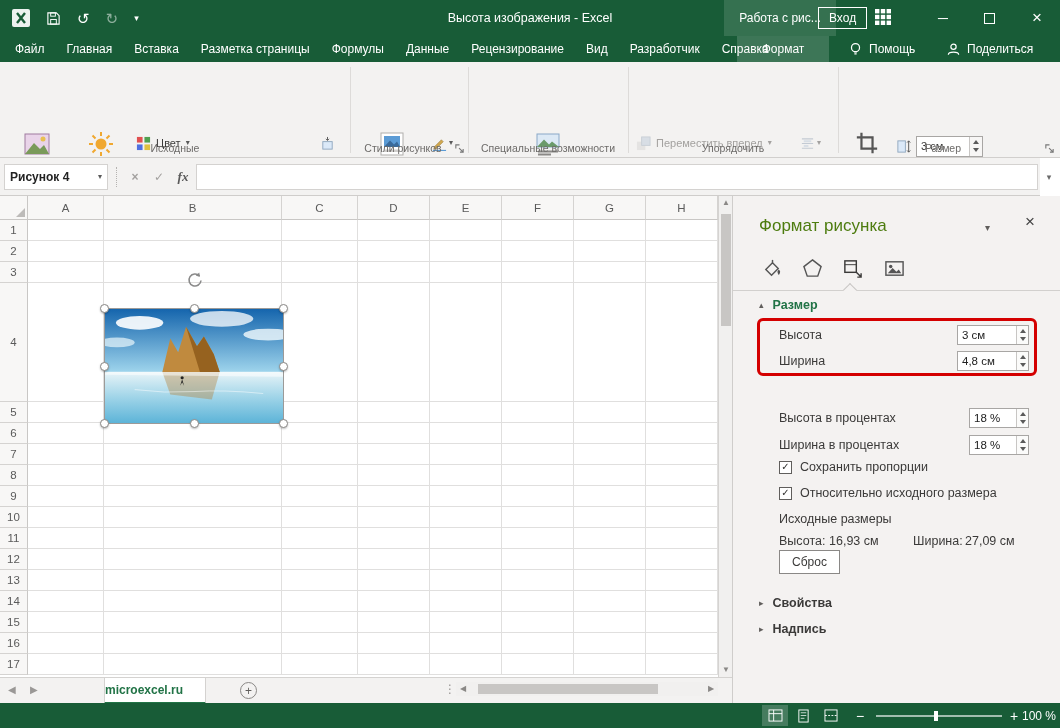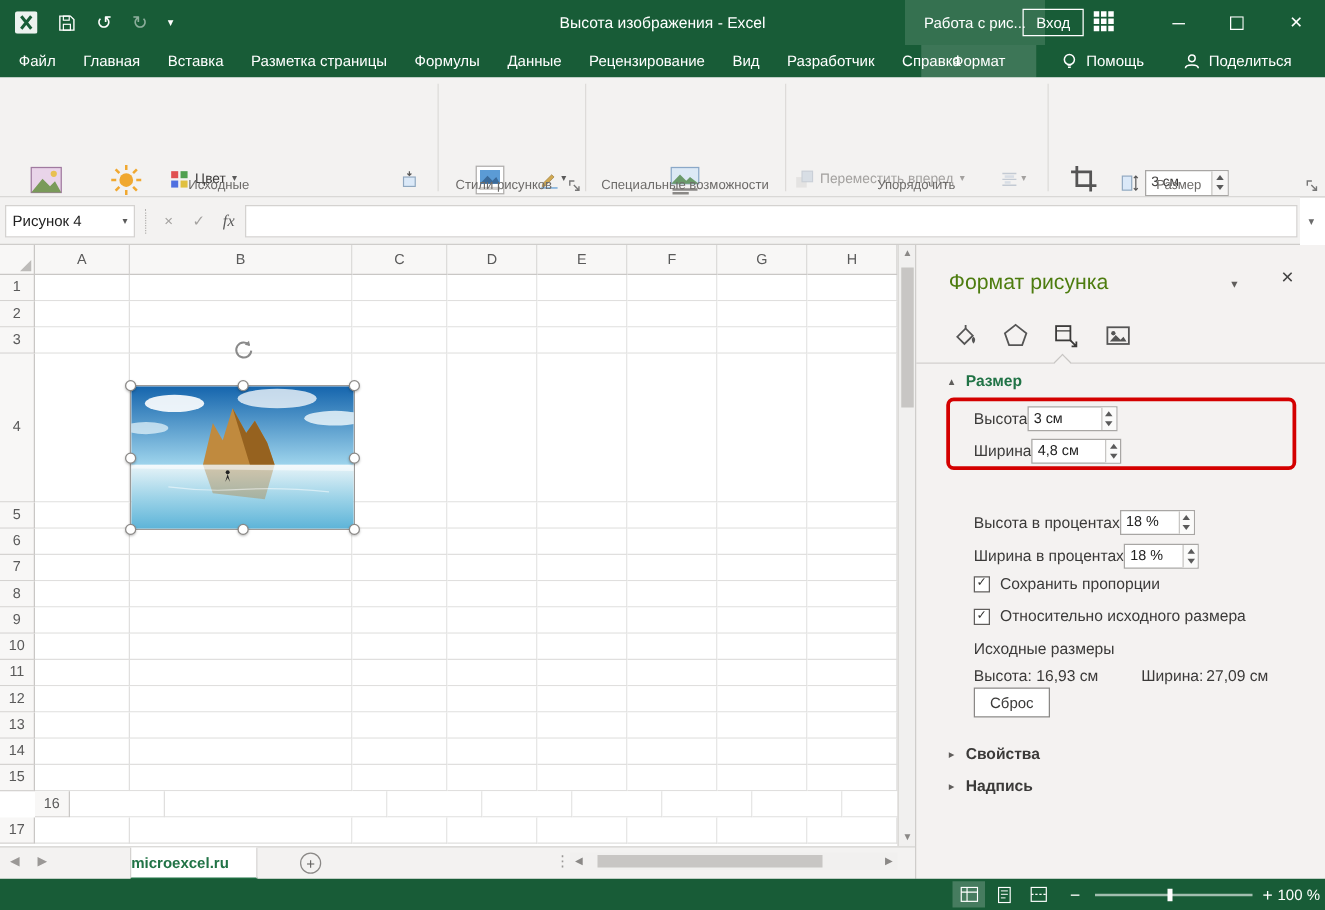--- a/index.html
+++ b/index.html
@@ -33,21 +33,21 @@
   .mini{position:absolute;height:20px;display:flex;align-items:center;gap:2px;}
   .dis{color:#a3a19f;}
   .dis svg{opacity:.45;}
   .spin{display:flex;height:21px;border:1px solid #a8a6a4;background:#fff;}
   .spin .val{width:52px;font-size:11px;padding:3px 4px;white-space:nowrap;}
   .sparr{width:13px;border-left:1px solid #c8c6c4;display:flex;flex-direction:column;align-items:center;justify-content:space-evenly;background:#f7f6f5;}
   .tu{width:0;height:0;border-left:3.5px solid transparent;border-right:3.5px solid transparent;border-bottom:4px solid #5a5a5a;}
   .td{width:0;height:0;border-left:3.5px solid transparent;border-right:3.5px solid transparent;border-top:4px solid #5a5a5a;}
   .dlaunch{position:absolute;width:14px;height:14px;display:flex;align-items:center;justify-content:center;}
   
-  .formulabar{position:absolute;left:0;top:158px;width:1040px;height:38px;background:#f3f2f1;border-bottom:1px solid #cfcdcb;}
+  .formulabar{position:absolute;left:0;top:158px;width:1040px;height:38px;background:#f3f2f1;border-bottom:1px solid #cfcdcb;font-weight:bold;}
   .namebox{position:absolute;left:4px;top:6px;width:104px;height:26px;background:#fff;border:1px solid #d4d2d0;display:flex;align-items:center;justify-content:space-between;padding:0 5px;font-size:12px;color:#222;}
   .fsep{position:absolute;left:116px;top:9px;height:20px;border-left:1px dotted #b5b3b1;}
   .fbtn{position:absolute;top:6px;width:22px;height:26px;display:flex;align-items:center;justify-content:center;color:#a3a19f;font-size:12px;}
   .fx{font-family:"Liberation Serif",serif;font-style:italic;color:#5a5a5a;font-size:13px;}
   .finput{position:absolute;left:196px;top:6px;width:842px;height:26px;background:#fff;border:1px solid #d4d2d0;}
   .fexpand{position:absolute;left:1040px;top:6px;width:18px;height:26px;display:flex;align-items:center;justify-content:center;color:#6a6a6a;font-size:9px;}
   
   .grid-wrap{position:absolute;left:0;top:196px;width:732px;height:481px;background:#fff;overflow:hidden;}
   .g-hrow{display:flex;height:24px;}
   .g-corner{width:28px;background:#f8f7f6;border-right:1px solid #c9c7c5;border-bottom:1px solid #c9c7c5;position:relative;}
@@ -83,21 +83,21 @@
   .pane{position:absolute;left:732px;top:196px;width:328px;height:507px;background:#f4f2f1;border-left:1px solid #cfcdcb;}
   .pane-title{position:absolute;left:26px;top:20px;font-size:17px;color:#4d7c0f;}
   .pane-chev{position:absolute;left:252px;top:26px;font-size:10px;color:#605e5c;}
   .pane-close{position:absolute;left:292px;top:16px;font-size:17px;color:#444;}
   .pane-tab{position:absolute;top:56px;width:34px;height:32px;display:flex;align-items:center;justify-content:center;}
   .pane-div{position:absolute;left:0;top:94px;width:328px;height:1px;background:#d2d0ce;}
   .pane-notch{position:absolute;left:112px;top:89px;width:10px;height:10px;background:#f4f2f1;border-left:1px solid #c8c6c4;border-top:1px solid #c8c6c4;transform:rotate(45deg);}
   .p-sec{position:absolute;left:26px;display:flex;align-items:center;gap:9px;font-weight:bold;font-size:12.5px;color:#3b3a39;}
   .p-sec .tri{font-size:9px;color:#605e5c;font-weight:normal;}
   .p-sec.green{color:#217346;}
-  .p-row{position:absolute;left:46px;width:250px;height:22px;display:flex;align-items:center;justify-content:flex-start;font-size:12.5px;color:#3b3a39;}
+  .p-row{position:absolute;left:46px;width:250px;height:22px;display:flex;align-items:center;justify-content:space-between;font-size:12.5px;color:#3b3a39;}
   .p-spin{display:flex;height:20px;border:1px solid #a8a6a4;background:#fff;flex:none;}
   .p-spin.wide{width:72px;}
   .p-spin.narrow{width:60px;}
   .p-val{flex:1;font-size:11.5px;padding:3px 4px;white-space:nowrap;color:#222;}
   .p-arr{width:12px;border-left:1px solid #c8c6c4;display:flex;flex-direction:column;align-items:center;justify-content:space-evenly;background:#fbfbfa;}
   .annotation{position:absolute;left:24px;top:122px;width:280px;height:58px;border:3px solid #d40000;border-radius:6px;pointer-events:none;}
   .p-check{position:absolute;left:46px;display:flex;align-items:center;gap:8px;font-size:12.5px;color:#3b3a39;}
   .cb{width:13px;height:13px;border:1px solid #605e5c;background:#fff;display:flex;align-items:center;justify-content:center;font-size:10px;color:#323130;line-height:1;}
   .p-static{position:absolute;font-size:12.5px;color:#3b3a39;white-space:nowrap;}
   .reset-btn{position:absolute;left:46px;top:354px;padding:4px 12px;background:#fff;border:1px solid #8a8886;font-size:12px;color:#3b3a39;}
@@ -636,21 +636,21 @@
           <div class="g-rh">15</div>
           <div class="g-cell" style="width: 76px;"></div>
           <div class="g-cell" style="width: 178px;"></div>
           <div class="g-cell" style="width: 76px;"></div>
           <div class="g-cell" style="width: 72px;"></div>
           <div class="g-cell" style="width: 72px;"></div>
           <div class="g-cell" style="width: 72px;"></div>
           <div class="g-cell" style="width: 72px;"></div>
           <div class="g-cell" style="width: 72px;"></div>
         </div>
-        <div class="g-row" style="height: 21px; margin-left: 28px;">
+        <div class="g-row" style="height: 21px;">
           <div class="g-rh">16</div>
           <div class="g-cell" style="width: 76px;"></div>
           <div class="g-cell" style="width: 178px;"></div>
           <div class="g-cell" style="width: 76px;"></div>
           <div class="g-cell" style="width: 72px;"></div>
           <div class="g-cell" style="width: 72px;"></div>
           <div class="g-cell" style="width: 72px;"></div>
           <div class="g-cell" style="width: 72px;"></div>
           <div class="g-cell" style="width: 72px;"></div>
         </div>

